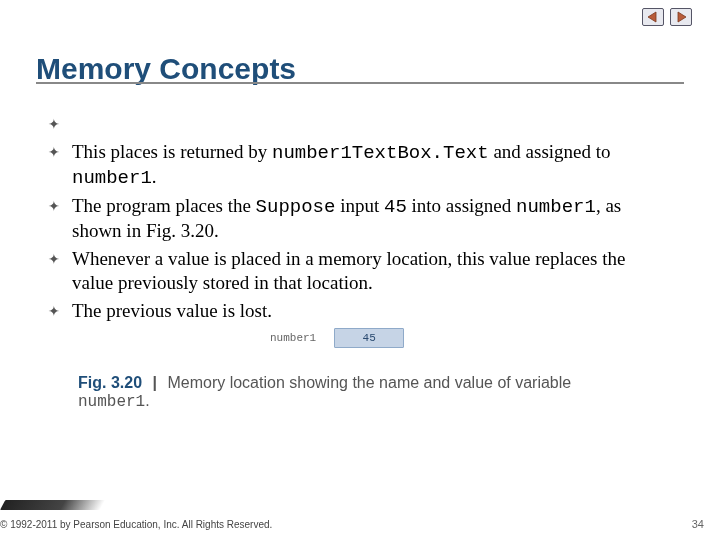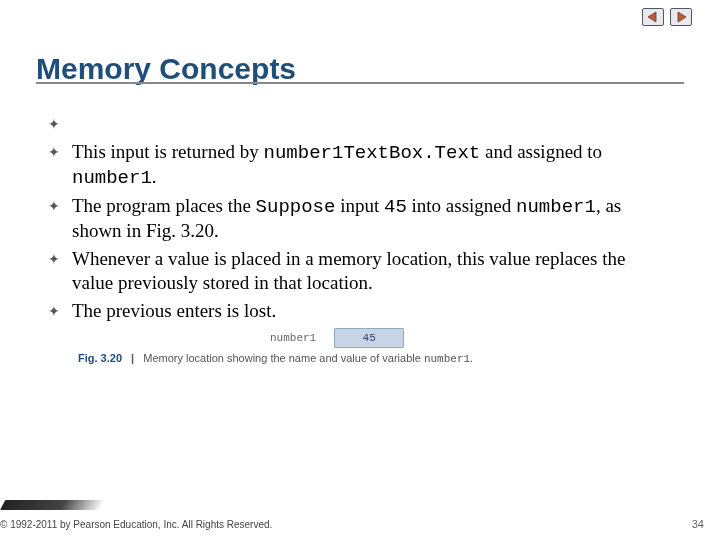--- a/index.html
+++ b/index.html
@@ -16,21 +16,21 @@
   .content { position: absolute; top: 112px; left: 48px; width: 610px; }
   .bullet-row { display: flex; margin-bottom: 4px; }
   .bullet-mark { width: 24px; flex-shrink: 0; font-size: 14px; color: #555; line-height: 24px; font-family: "Segoe UI Symbol", Arial, sans-serif; }
   .bullet-text { font-family: "Times New Roman", Times, serif; font-size: 19px; color: #000; line-height: 24px; }
   .code { font-family: "Courier New", Courier, monospace; }
 
   .figure { position: absolute; top: 328px; left: 270px; display: flex; align-items: center; gap: 18px; }
   .fig-label { font-family: "Courier New", monospace; font-size: 11px; color: #666; }
   .fig-box { width: 70px; height: 20px; background: #c6d4e6; border: 1px solid #8faac9; display: flex; align-items: center; justify-content: center; font-family: "Courier New", monospace; font-size: 11px; color: #2a4a70; border-radius: 1px; }
 
-  .caption { position: absolute; top: 349px; left: 78px; width: 520px; font-family: Arial, sans-serif; font-size: 11px; color: #555; line-height: 18px; }
+  .caption { position: absolute; top: 374px; left: 78px; width: 520px; font-family: Arial, sans-serif; font-size: 16px; color: #555; line-height: 18px; }
   .caption .fignum { color: #1f4e79; font-weight: bold; }
   .caption .bar { margin: 0 6px; color: #555; font-weight: bold; }
   .caption .ccode { font-family: "Courier New", monospace; color: #555; }
 
   .nudge { position: absolute; left: 0; bottom: 30px; width: 100px; height: 10px;
     background: linear-gradient(90deg, #222 0%, #444 60%, rgba(0,0,0,0) 100%);
     transform: skewX(-28deg); transform-origin: left bottom; border-radius: 1px; }
 
   .copyright { position: absolute; bottom: 10px; left: 0; width: 660px; text-align: left; font-size: 10px; color: #444; font-family: Arial, sans-serif; }
   .pagenum { position: absolute; bottom: 10px; right: 16px; font-size: 11px; color: #666; font-family: Arial, sans-serif; }
@@ -58,42 +58,42 @@
 
   <div class="content">
 
     <div class="bullet-row">
       <div class="bullet-mark">✦</div>
     </div>
 
     <div class="bullet-row">
       <div class="bullet-mark">✦</div>
       <div class="bullet-text">
-        <span>This input is returned by </span><span class="code">number1TextBox.Text</span><span> and assigned to </span><span class="code">number1</span><span>.</span>
+        <span>This places is returned by </span><span class="code">number1TextBox.Text</span><span> and assigned to </span><span class="code">number1</span><span>.</span>
       </div>
     </div>
 
     <div class="bullet-row">
       <div class="bullet-mark">✦</div>
       <div class="bullet-text">
         <span>The program places the </span><span class="code">Suppose</span><span> input </span><span class="code">45</span><span> into assigned </span><span class="code">number1</span><span>, as shown in Fig. 3.20.</span>
       </div>
     </div>
 
     <div class="bullet-row">
       <div class="bullet-mark">✦</div>
       <div class="bullet-text">
         <span>Whenever a value is placed in a memory location, this value replaces the value previously stored in that location.</span>
       </div>
     </div>
 
     <div class="bullet-row">
       <div class="bullet-mark">✦</div>
       <div class="bullet-text">
-        <span>The previous enters is lost.</span>
+        <span>The previous value is lost.</span>
       </div>
     </div>
 
   </div>
 
   <div class="figure">
     <div class="fig-label">number1</div>
     <div class="fig-box">45</div>
   </div>
 

